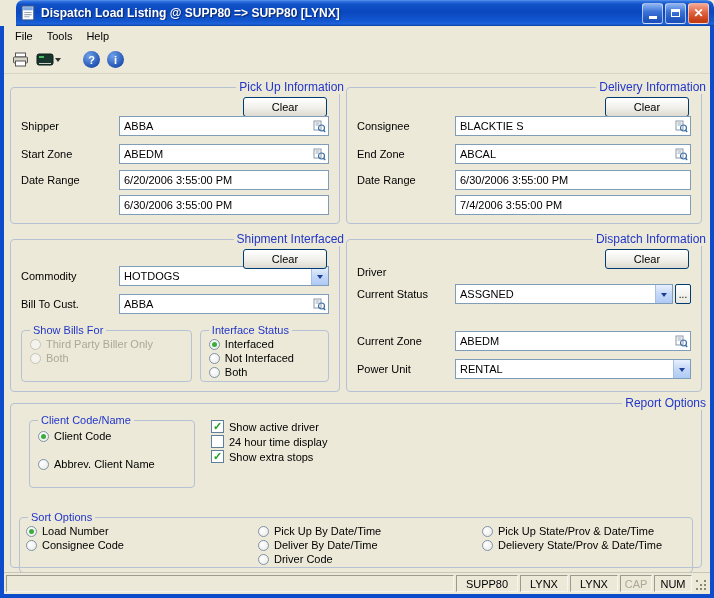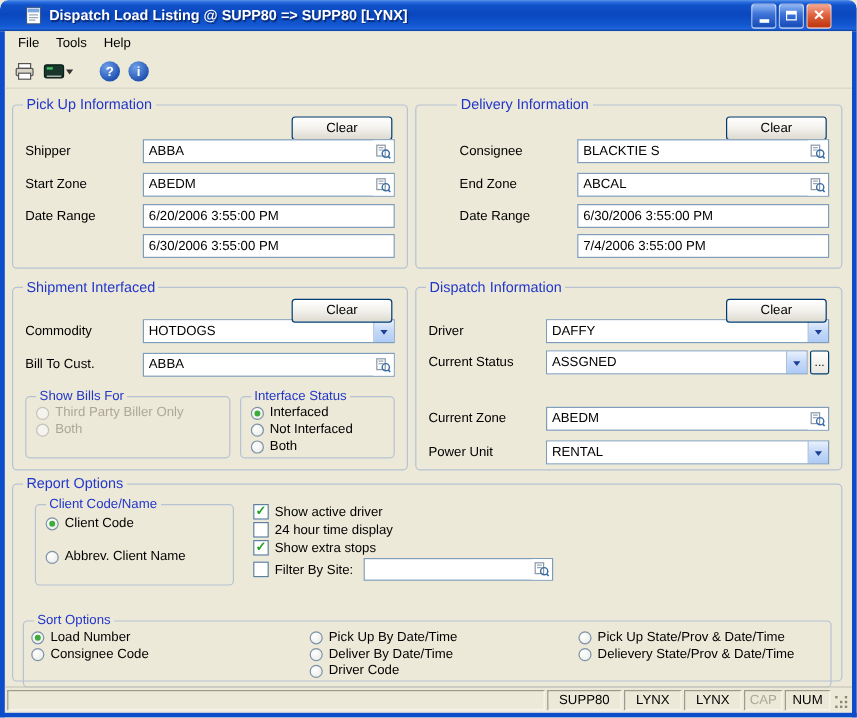--- a/index.html
+++ b/index.html
@@ -2,23 +2,23 @@
 <html><head>
 <meta charset="utf-8">
 <style>
   * { margin:0; padding:0; box-sizing:border-box; }
   html,body { width:714px; height:598px; overflow:hidden; }
   body { font-family:"Liberation Sans", sans-serif; background:#ECE9D8; }
 
   .window { position:relative; width:714px; height:598px; border-radius:7px 7px 0 0; overflow:hidden; }
 
   
-  .titlebar { position:absolute; top:0; left:0; right:0; height:26px;
+  .titlebar { position:absolute; top:0; left:16px; right:0; height:26px;
     background:linear-gradient(180deg,#5A96E8 0%,#2E6FE0 6%,#1152C9 16%,#0A47BE 46%,#1257D0 80%,#1E63DA 92%,#0D3F9E 100%);
-    display:flex; align-items:center; padding:0 21px; border-radius:7px 7px 0 0; }
+    display:flex; align-items:center; padding:0 5px; border-radius:7px 7px 0 0; }
   .win-icon { width:16px; height:16px; margin-right:4px; flex-shrink:0; }
   .title-text { color:#fff; font-weight:bold; font-size:12px; flex:1;
     text-shadow:1px 1px 1px #09266B; white-space:nowrap; overflow:hidden; }
   .tb-btns { display:flex; gap:2px; }
   .tbtn { width:21px; height:21px; border-radius:3px; border:1px solid rgba(255,255,255,.6);
     display:flex; align-items:center; justify-content:center; cursor:pointer; }
   .btn-blue { background:linear-gradient(180deg,#8FB6F4 0%,#3E74D8 40%,#1C50BC 90%); }
   .btn-close { background:linear-gradient(180deg,#F5A793 0%,#E0633F 45%,#C33C14 90%);
     color:#fff; font-size:12px; font-weight:bold; }
   .glyph-min { width:8px; height:3px; background:#fff; align-self:flex-end; margin:0 auto 4px auto; }
@@ -40,21 +40,21 @@
   .drop-arr { width:0; height:0; border:3px solid transparent; border-top:4px solid #333; margin:4px 2px 0 1px; }
   .circ { width:17px; height:17px; border-radius:50%;
     background:radial-gradient(circle at 35% 30%,#6FA0E8,#1D4FB0 75%);
     color:#fff; font-weight:bold; font-size:11px; display:flex; align-items:center; justify-content:center; }
   .tool-gap { width:10px; }
 
   
   fieldset { border:1px solid #B6C2D4; border-radius:4px; padding:0; margin:0; min-width:0; }
   fieldset.grp { position:absolute; }
   legend { color:#2236C9; padding:0 3px; margin-left:8px; }
-  .grp > legend { font-size:12px; }
+  .grp > legend { font-size:12px;text-align:right; }
   fieldset.sub legend { font-size:11px; }
 
   .btn-clear { position:absolute; top:3px; right:12px; width:84px; height:20px;
     border:1px solid #003C74; border-radius:3px; font-size:11px; font-family:inherit;
     background:linear-gradient(180deg,#FFFFFF 0%,#F2F1EC 50%,#DDDAD0 100%); cursor:pointer; }
 
   .rows { padding-top:8px; }
   .row { display:flex; align-items:center; margin:8px 10px 0 10px; }
   .row .lbl { width:98px; font-size:11px; flex-shrink:0; }
   .fwrap { position:relative; flex:1; height:20px; }
@@ -221,21 +221,21 @@
         </div>
         <div class="row" style="margin-top:5px;">
           <span class="lbl"></span>
           <span class="fwrap">
             <input class="txt" value="6/30/2006 3:55:00 PM" style="">
           </span>
         </div>
       </div>
     </fieldset>
 
-    <fieldset class="grp" style="left:342px; top:54px; width:356px; height:144px;padding-left:26px;">
+    <fieldset class="grp" style="left:342px; top:54px; width:356px; height:144px;">
       <legend>Delivery Information</legend>
       <button class="btn-clear">Clear</button>
       <div class="rows">
         <div class="row" style="margin-top:14px;">
           <span class="lbl">Consignee</span>
           <span class="fwrap">
             <input class="txt" value="BLACKTIE S" style="">
             <span class="lookup">
               <svg width="13" height="13" viewBox="0 0 13 13">
                   <rect x="1" y="1" width="7" height="9" fill="#fff" stroke="#8A97A8"></rect>
@@ -335,26 +335,20 @@
         </div>
       </div>
     </fieldset>
 
     <fieldset class="grp" style="left:342px; top:206px; width:356px; height:160px;">
       <legend>Dispatch Information</legend>
       <button class="btn-clear">Clear</button>
       <div class="rows">
         <div class="row" style="margin-top:12px;">
           <span class="lbl">Driver</span>
-          <span class="combo">
-            <input value="DAFFY" style="">
-            <span class="combo-btn">
-                <span class="arr"></span>
-              </span>
-          </span>
         </div>
         <div class="row" style="margin-top:6px;">
           <span class="lbl">Current Status</span>
           <span class="combo">
             <input value="ASSGNED" style="">
             <span class="combo-btn">
                 <span class="arr"></span>
               </span>
           </span>
           <button class="btn-more">...</button>
@@ -407,36 +401,20 @@
             <span class="cb on"></span>
             <span>Show active driver</span>
           </div>
           <div class="chk">
             <span class="cb"></span>
             <span>24 hour time display</span>
           </div>
           <div class="chk">
             <span class="cb on"></span>
             <span>Show extra stops</span>
-          </div>
-          <div class="chk">
-            <span class="cb"></span>
-            <span>Filter By Site:</span>
-            <span class="filter-field">
-              <input class="txt" value="" style="">
-              <span class="lookup" style="height:17px;">
-                <svg width="13" height="13" viewBox="0 0 13 13">
-                    <rect x="1" y="1" width="7" height="9" fill="#fff" stroke="#8A97A8"></rect>
-                    <line x1="2.5" y1="3" x2="6.5" y2="3" stroke="#9AA6B5"></line>
-                    <line x1="2.5" y1="5" x2="6.5" y2="5" stroke="#9AA6B5"></line>
-                    <circle cx="8.5" cy="8" r="3" fill="none" stroke="#3A6EA5" stroke-width="1.2"></circle>
-                    <line x1="10.5" y1="10.2" x2="12.2" y2="12" stroke="#3A6EA5" stroke-width="1.4"></line>
-                  </svg>
-              </span>
-            </span>
           </div>
         </div>
       </div>
       <fieldset class="sub sort">
         <legend>Sort Options</legend>
         <div class="sortcols">
           <div class="scol scol1">
             <div class="opt">
               <span class="radio sel"></span>
               <span>Load Number</span>

